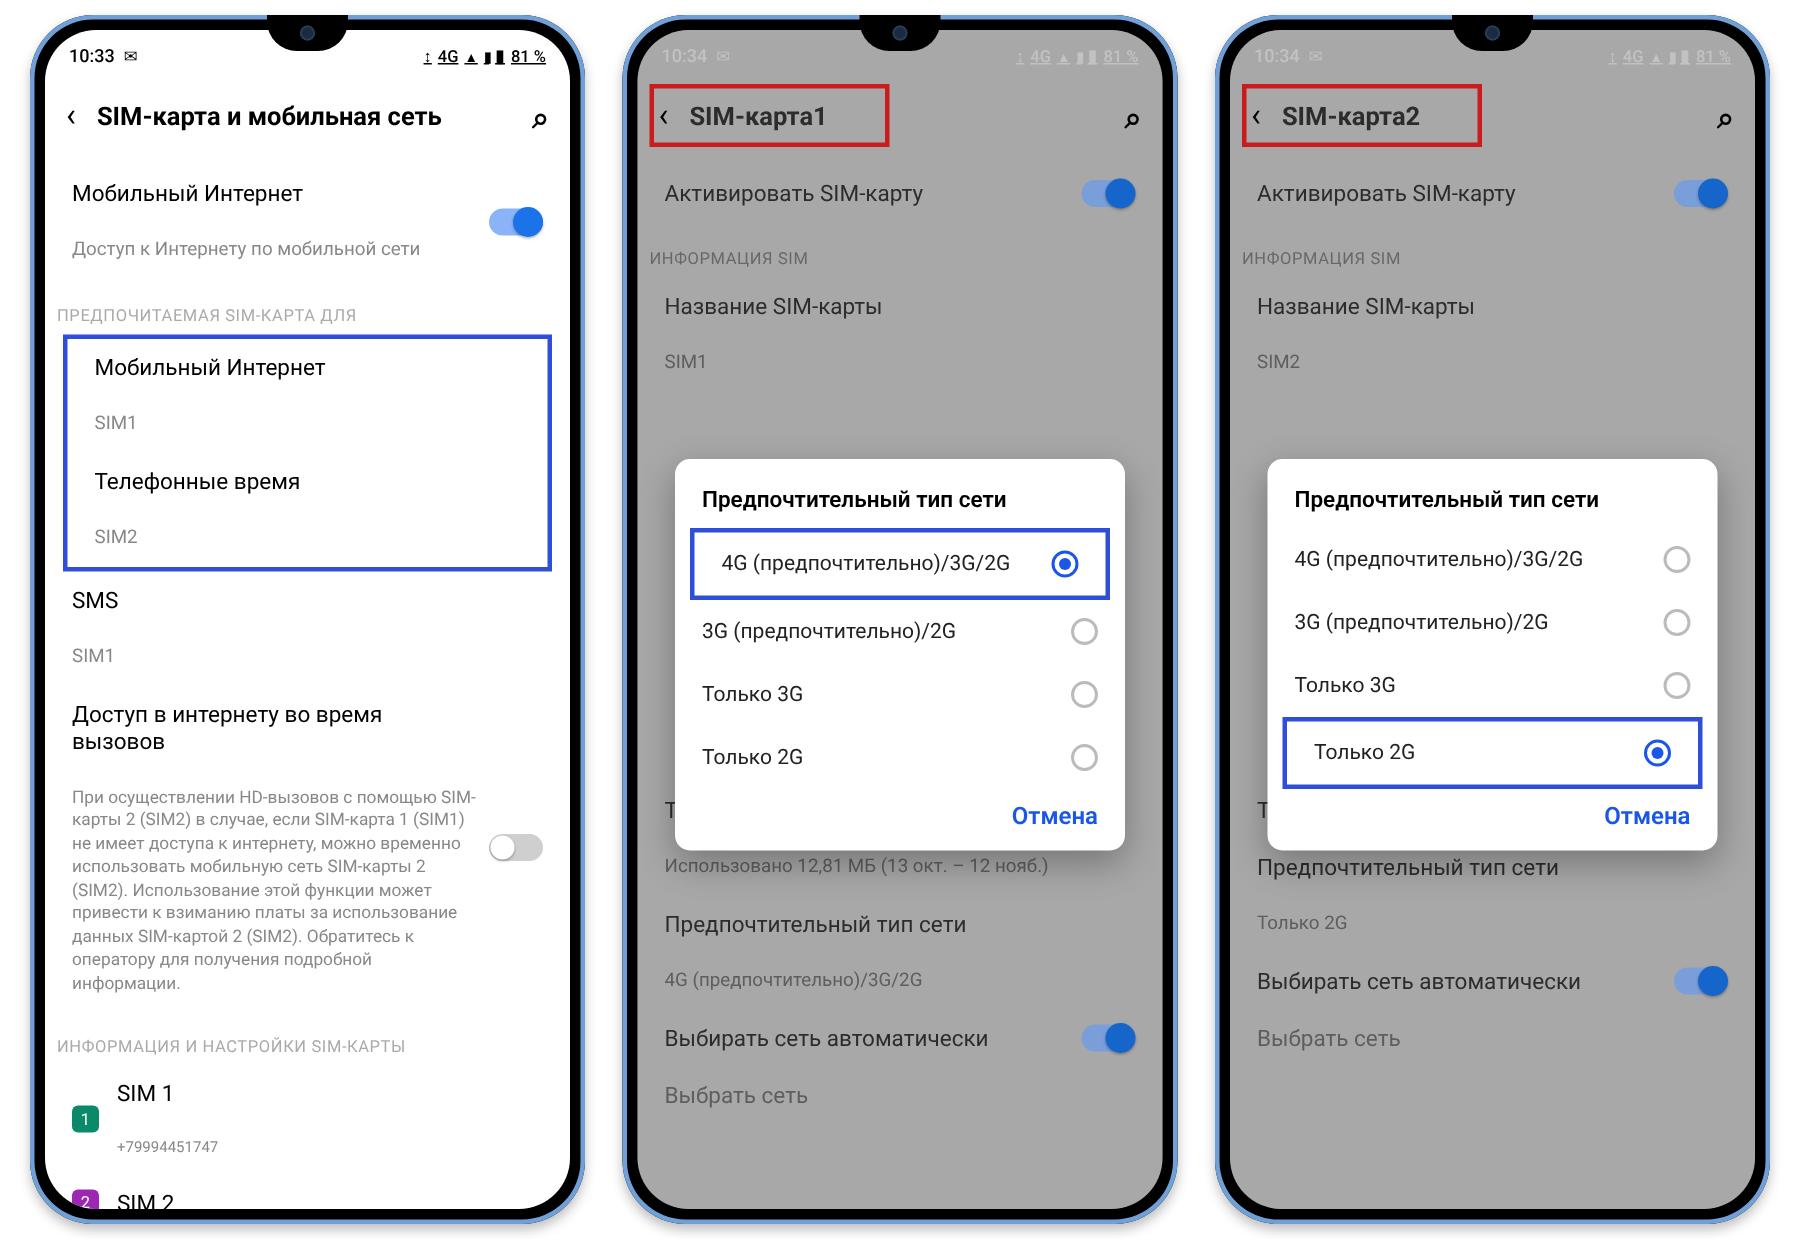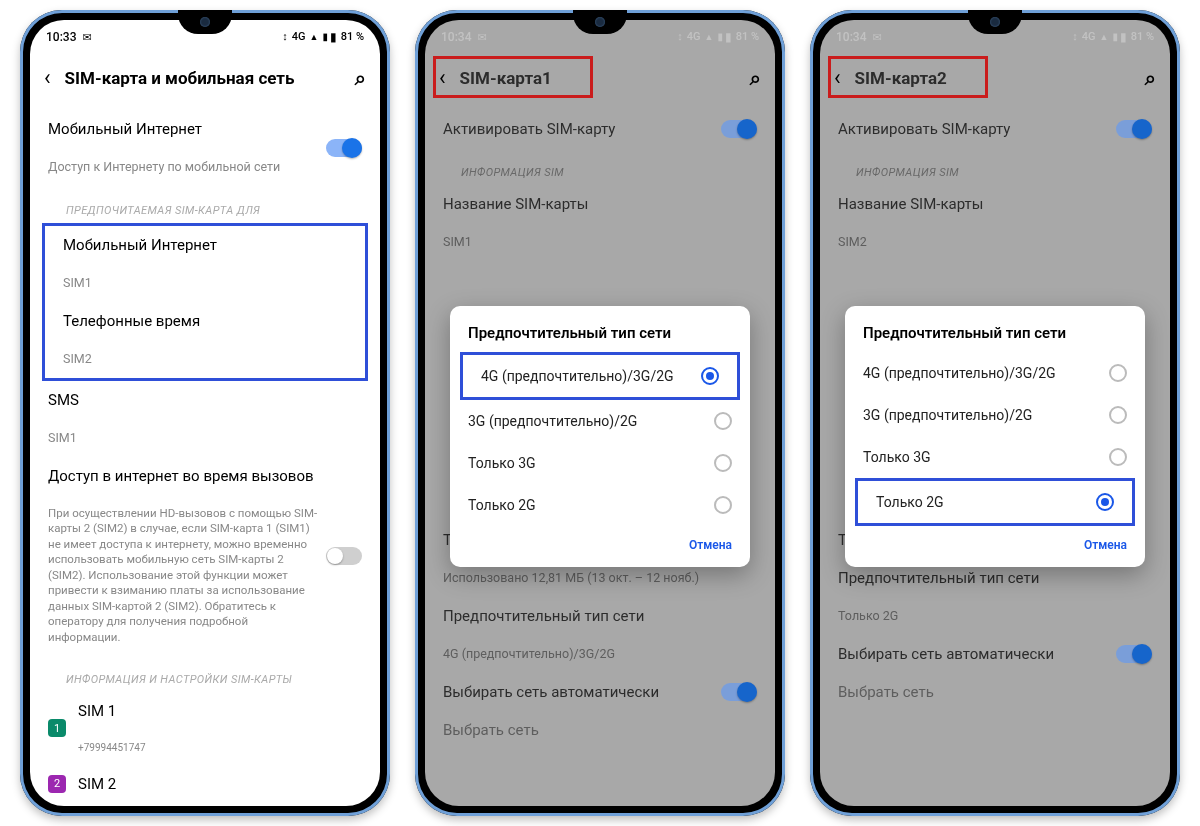--- a/index.html
+++ b/index.html
@@ -32,37 +32,37 @@
     z-index: 50;
     display:flex; align-items:center; justify-content:center;
   }
   .camera { width:10px; height:10px; border-radius:50%; background:#1a2b40; box-shadow: inset 0 0 2px #4a6b90; }
   .statusbar {
     height: 34px; display: flex; align-items: center; justify-content: space-between;
     padding: 0 16px; font-size: 12px; color:#000; font-weight:500;
   }
   .dimmed .statusbar { color:#ddd; }
   .sb-left { display:flex; gap:6px; align-items:center; }
-  .sb-right { display:flex; gap:4px; align-items:flex-start; font-size:11px; }
+  .sb-right { display:flex; gap:4px; align-items:flex-end; font-size:11px;text-decoration:underline; }
   .appbar {
     height: 48px; display:flex; align-items:center; gap:14px; padding:0 14px;
     position: relative;
   }
   .appbar .title { font-size: 17px; font-weight:700; color:#000; flex:1; }
   .dimmed .appbar .title { color:#333; }
   .back-arrow { font-size: 22px; line-height:1; cursor:pointer; }
   .search-icon { font-size: 20px; font-weight:600; }
   .redbox { position:absolute; border:3px solid #e62020; pointer-events:none; }
   .content { flex:1; overflow:hidden; padding: 8px 0 0 0; font-size:14px; }
   .row { padding: 10px 18px; position:relative; }
   .row .label { font-size: 15px; color:#000; }
   .row .sub { font-size: 12.5px; color:#888; margin-top:21px; line-height:1.35; }
   .dimmed .row .label { color:#333; }
   .dimmed .row .sub { color:#6b6b6b; }
-  .section-hdr { font-size:11px; letter-spacing:.4px; color:#aaa; padding: 18px 36px 6px; font-style: italic; }
+  .section-hdr { font-size:11px; letter-spacing:.4px; color:#aaa; padding: 18px 8px 6px; }
   .dimmed .section-hdr { color:#777; }
   .toggle {
     position:absolute; right:18px; top:50%; transform:translateY(-50%);
     width:36px; height:18px; border-radius:10px; background:#cfcfcf;
   }
   .toggle .knob { position:absolute; width:16px; height:16px; border-radius:50%; background:#fff; top:1px; left:1px; box-shadow:0 1px 2px rgba(0,0,0,.3); }
   .toggle.on { background:#8bb4f8; }
   .toggle.on .knob { left:auto; right:0; width:20px; height:20px; top:-1px; background:#1a73e8; }
   .simchip { display:inline-flex; width:18px;height:18px;border-radius:4px;color:#fff;font-size:11px;align-items:center;justify-content:center;margin-right:12px; }
   .blue-outline { border:3px solid #2f4fd8; }
@@ -70,21 +70,21 @@
   .dialog {
     width: 300px; background:#fff; border-radius:10px; box-shadow:0 8px 24px rgba(0,0,0,.3);
     padding: 18px 0 8px;
   }
   .dialog h3 { font-size:15px; font-weight:600; padding:0 18px 10px; }
   .opt { display:flex; align-items:center; justify-content:space-between; padding:12px 18px; font-size:14px; color:#222; position:relative; cursor:pointer;}
   .radio { width:18px;height:18px;border-radius:50%;border:2px solid #bbb; position:relative; flex-shrink:0;}
   .radio.checked { border-color:#1a57e8; }
   .radio.checked::after { content:""; position:absolute; inset:3px; border-radius:50%; background:#1a57e8; }
   .dlg-foot { text-align:right; padding:8px 18px 6px; }
-  .cancel { color:#1a57e8; font-weight:600; font-size:12px; cursor:pointer; }
+  .cancel { color:#1a57e8; font-weight:600; font-size:16px; cursor:pointer; }
   .envelope-icon::before { content:"✉"; font-size:11px; }
   .arrows-icon::before { content:"↕"; font-size:11px; }
   .wifi-icon::before { content:"▲"; font-size:9px; }
   .bars-icon::before { content:"▮"; font-size:10px; letter-spacing:-2px; }
   .batt-icon::before { content:"▮"; font-size:12px; }
 </style>
 </head>
 <body>
 
 <div class="phone">
@@ -128,21 +128,21 @@
         <div class="row">
           <div class="label">Телефонные время</div>
           <div class="sub">SIM2</div>
         </div>
       </div>
       <div class="row">
         <div class="label">SMS</div>
         <div class="sub">SIM1</div>
       </div>
       <div class="row" style="padding-right:60px;">
-        <div class="label">Доступ в интернет во время вызовов</div>
+        <div class="label">Доступ в интернету во время вызовов</div>
         <div class="sub" style="font-size:11.5px;">При осуществлении HD-вызовов с помощью SIM-карты 2 (SIM2) в случае, если SIM-карта 1 (SIM1) не имеет доступа к интернету, можно временно использовать мобильную сеть SIM-карты 2 (SIM2). Использование этой функции может привести к взиманию платы за использование данных SIM-картой 2 (SIM2). Обратитесь к оператору для получения подробной информации.</div>
         <div class="toggle">
             <div class="knob"></div>
           </div>
       </div>
       <div class="section-hdr">ИНФОРМАЦИЯ И НАСТРОЙКИ SIM-КАРТЫ</div>
       <div class="row" style="display:flex;align-items:center;">
         <span class="simchip" style="background:#0a8a6a;">1</span>
         <div>
           <div class="label">SIM 1</div>

